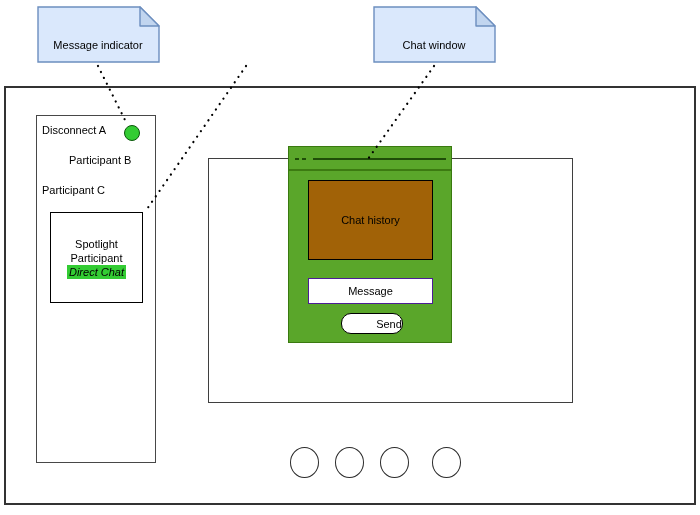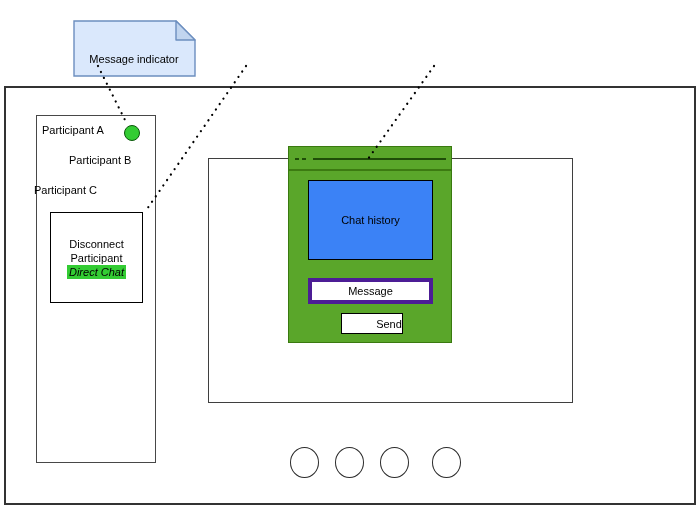--- a/index.html
+++ b/index.html
@@ -10,21 +10,21 @@
   #canvas * { box-sizing:border-box; }
 
   
   .note { position:absolute; width:123px; height:57px; }
   .note svg { position:absolute; left:0; top:0; }
   .note-label {
     position:absolute; left:2px; right:3px; top:22px; bottom:1px;
     display:flex; align-items:center; justify-content:center;
     text-align:center; font-size:11px; line-height:14px;
   }
-  #note-1 { left:37px; top:20px;margin-left:36px; }
+  #note-1 { left:37px; top:6px; }
   #note-2 { left:197px; top:6px; }
   #note-3 { left:373px; top:6px; }
 
   
   #main-window {
     position:absolute; left:4px; top:86px; width:692px; height:419px;
     border:2px solid #333333; background:#ffffff;
   }
 
   
@@ -64,31 +64,31 @@
     position:absolute; left:0; top:0; right:0; height:24px;
     border-bottom:2.5px solid #3c7a11;
   }
   .title-dash { position:absolute; top:11px; height:2px; background:#1f4d08; }
   #title-dash-1 { left:6px;  width:4px; }
   #title-dash-2 { left:13px; width:4px; }
   #title-line   { position:absolute; left:24px; top:11px; width:133px; height:2px; background:#1f4d08; }
 
   #chat-history {
     position:absolute; left:19px; top:33px; width:125px; height:80px;
-    background:#3b82f6; border:1px solid #000;
+    background:#a16207; border:1px solid #000;
     display:flex; align-items:center; justify-content:center; font-size:11px;
   }
   #message-input {
     position:absolute; left:19px; top:131px; width:125px; height:26px;
-    background:#fff; border:4px solid #4c1d95;
+    background:#fff; border:1px solid #4c1d95;
     display:flex; align-items:center; justify-content:center; font-size:11px;
   }
   #send-button {
     position:absolute; left:52px; top:166px; width:62px; height:21px;
-    background:#fff; border:1px solid #000; border-radius:0;
+    background:#fff; border:1px solid #000; border-radius:10px;
     display:flex; align-items:center; justify-content:center; font-size:11px;padding-left:34px;
   }
 
   
   .circle-btn {
     position:absolute; top:447px; width:29px; height:31px;
     border:1.6px solid #2b2b2b; border-radius:50%; background:#fff;
   }
   #circle-1 { left:290px; }
   #circle-2 { left:335px; }
@@ -102,27 +102,27 @@
   }
 </style>
 </head>
 <body>
 
 <div id="canvas">
 
   <div id="main-window"></div>
 
   <div id="participant-panel"></div>
-  <div class="p-abs" style="left:42px; top:122px;">Participant A</div>
+  <div class="p-abs" style="left:42px; top:122px;">Disconnect A</div>
   <div id="message-dot"></div>
   <div class="p-abs" style="left:42px; top:152px;margin-left:27px;">Participant B</div>
-  <div class="p-abs" style="left:34px; top:182px;">Participant C</div>
+  <div class="p-abs" style="left:42px; top:182px;">Participant C</div>
 
   <div id="context-menu">
-    <span class="menu-item">Disconnect</span>
+    <span class="menu-item">Spotlight</span>
     <span class="menu-item">Participant</span>
     <span class="menu-item highlighted">Direct Chat</span>
   </div>
 
   <div id="content-area"></div>
 
   <div id="chat-window">
     <div id="chat-titlebar">
       <div class="title-dash" id="title-dash-1"></div>
       <div class="title-dash" id="title-dash-2"></div>
@@ -140,20 +140,27 @@
 
   <div class="note" id="note-1">
     <svg width="123" height="57" viewBox="0 0 123 57">
       <path d="M1,1 L103,1 L122,20 L122,56 L1,56 Z" fill="#dae8fc" stroke="#6c8ebf" stroke-width="1.4"></path>
       <path d="M103,1 L103,20 L122,20 Z" fill="#c1d5ef" stroke="#6c8ebf" stroke-width="1.4" stroke-linejoin="round"></path>
     </svg>
     <div class="note-label">Message indicator</div>
   </div>
 
 
+  <div class="note" id="note-3">
+    <svg width="123" height="57" viewBox="0 0 123 57">
+      <path d="M1,1 L103,1 L122,20 L122,56 L1,56 Z" fill="#dae8fc" stroke="#6c8ebf" stroke-width="1.4"></path>
+      <path d="M103,1 L103,20 L122,20 Z" fill="#c1d5ef" stroke="#6c8ebf" stroke-width="1.4" stroke-linejoin="round"></path>
+    </svg>
+    <div class="note-label">Chat window</div>
+  </div>
 
   <svg id="connector-overlay">
     <line x1="98" y1="66" x2="126" y2="122" stroke="#000" stroke-width="2.2" stroke-dasharray="0.1 6.5" stroke-linecap="round"></line>
     <line x1="246" y1="66" x2="147" y2="209" stroke="#000" stroke-width="2.2" stroke-dasharray="0.1 6.5" stroke-linecap="round"></line>
     <line x1="434" y1="66" x2="368" y2="159" stroke="#000" stroke-width="2.2" stroke-dasharray="0.1 6.5" stroke-linecap="round"></line>
   </svg>
 
 </div>
 
 </body></html>

